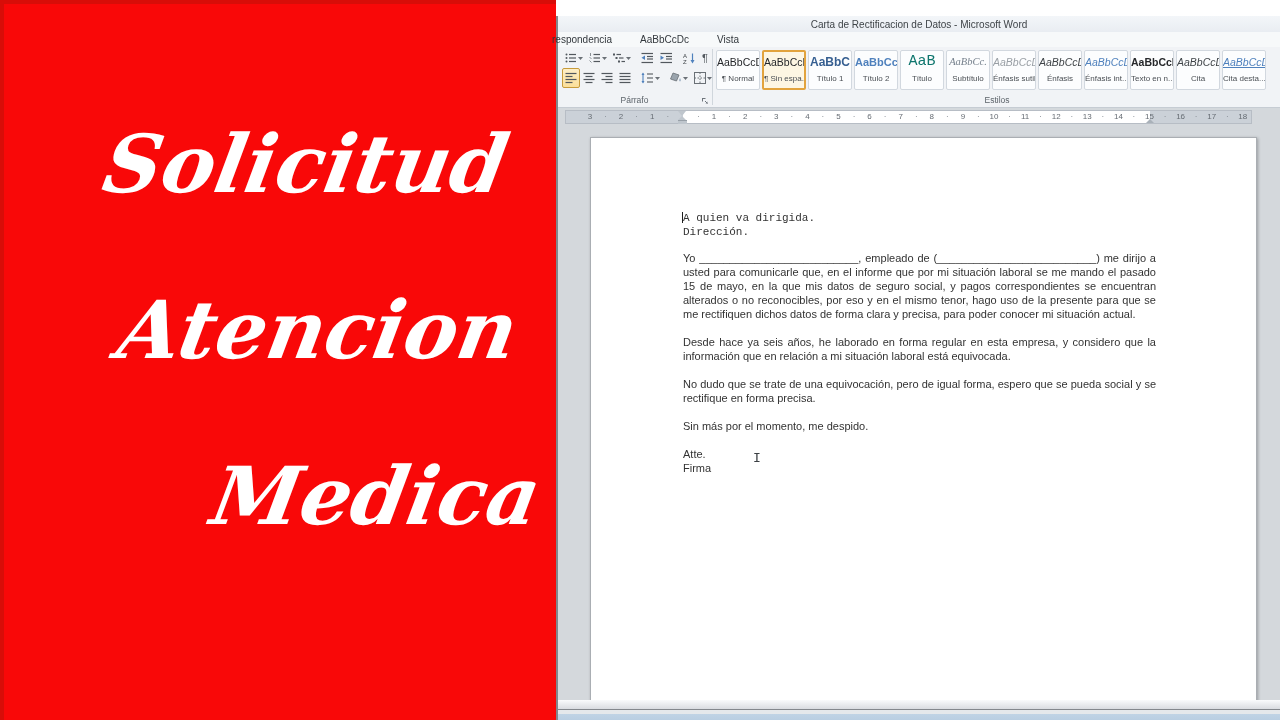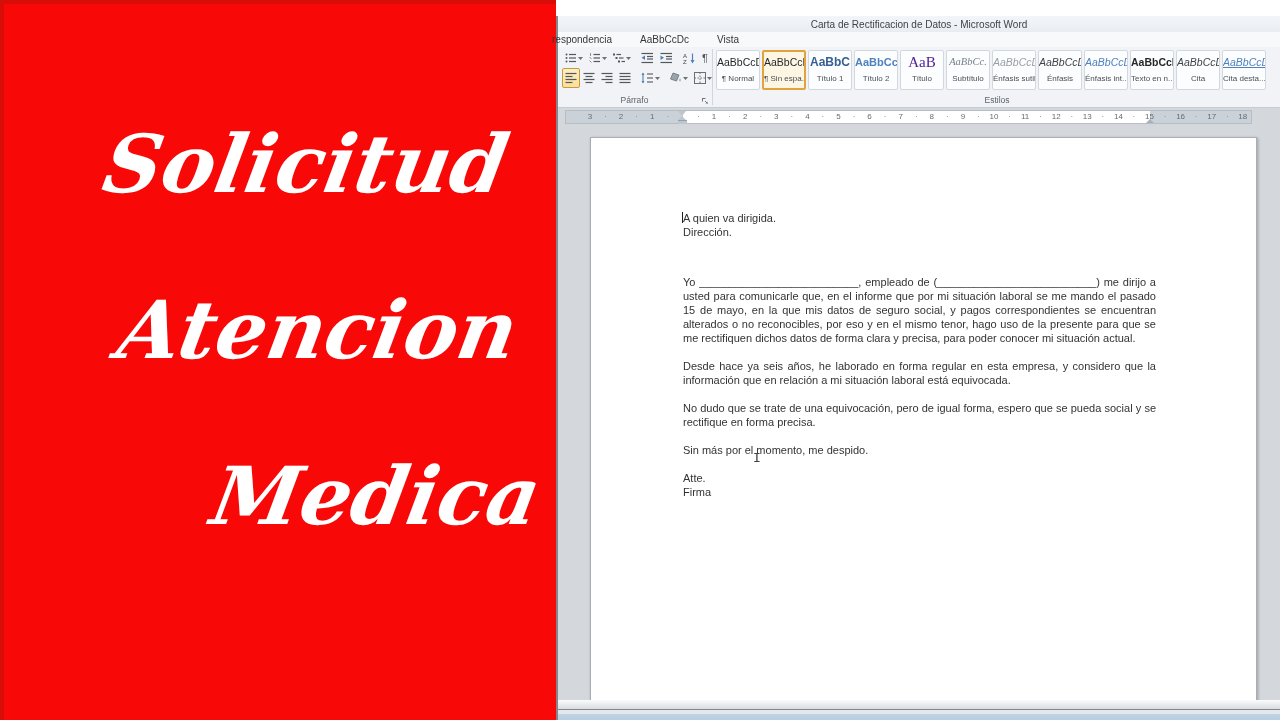--- a/index.html
+++ b/index.html
@@ -46,21 +46,21 @@
   .sgroup{position:absolute;left:156px;top:0;right:0;height:59px;overflow:hidden;}
   .chips{position:absolute;left:2px;top:3px;display:flex;gap:2px;}
   .chip{width:44px;height:40px;box-sizing:border-box;background:#fcfdfe;
         border:1px solid #d2d8df;border-radius:2px;text-align:center;padding-top:4px;
         flex:0 0 auto;}
   .chip.selected{border:2px solid #e2a33d;background:#fdf6e3;padding-top:3px;}
   .sample{font-size:10.5px;line-height:14px;height:15px;white-space:nowrap;overflow:hidden;color:#26282b;}
   .cname{font-size:8px;color:#4a4f54;margin-top:4px;white-space:nowrap;overflow:hidden;}
   .s-h1 .sample{color:#365f91;font-weight:bold;font-size:12px;}
   .s-h2 .sample{color:#4f81bd;font-weight:bold;font-size:11px;}
-  .s-title .sample{color:#4c1d95;font-size:15px;font-family:Liberation Serif, serif;}
+  .s-title .sample{color:#0f766e;font-size:15px;font-family:Liberation Mono, monospace;}
   .s-sub .sample{color:#75808c;font-style:italic;font-family:"Liberation Serif",serif;}
   .s-subtle .sample{color:#9aa0a6;font-style:italic;}
   .s-emph .sample{color:#3f4448;font-style:italic;}
   .s-emphint .sample{color:#4f81bd;font-style:italic;}
   .s-strong .sample{font-weight:bold;}
   .s-cita .sample{font-style:italic;color:#3f4448;}
   .s-citadest .sample{font-style:italic;color:#4f81bd;text-decoration:underline;}
 
   
   .docarea{position:absolute;top:92px;left:0;width:722px;height:592px;background:#d4d8dc;}
@@ -77,21 +77,21 @@
   .im-box{width:9px;height:3px;background:#bfc6cd;border-top:1px solid #98a0a8;}
   .rindent{position:absolute;left:580px;bottom:0;width:0;height:0;
            border-left:4.5px solid transparent;border-right:4.5px solid transparent;
            border-bottom:4px solid #a9b1b9;}
   .page{position:absolute;top:29px;left:32px;width:665px;height:563px;background:#fff;
         border:1px solid #aaaeb3;box-shadow:1px 1px 3px rgba(0,0,0,.28);}
   .textflow{position:absolute;left:92px;top:73px;width:473px;font-size:11px;line-height:14px;
             color:#333;}
   .textflow p{margin:0 0 14px 0;}
   .just{text-align:justify;}
-  .recipient{margin-bottom:36px;}
+  .recipient{margin-bottom:12px;font-family:Liberation Mono, monospace;}
   .caret{position:absolute;left:91px;top:74px;width:1px;height:11px;background:#1d1d1d;}
 
   
   .statusstrip{position:absolute;top:684px;left:0;right:0;height:9px;
                background:linear-gradient(#fafbfc,#d9dce0);border-bottom:1px solid #84888d;}
   .substrip{position:absolute;top:694px;left:0;right:0;height:4px;background:#e5e8eb;}
   .taskbar{position:absolute;top:698px;left:0;right:0;height:22px;
            background:linear-gradient(#c0d3e5,#a8c1d9);}
   .task-rect{position:absolute;left:197px;top:17px;width:334px;height:10px;
              background:#ccdcec;border:1px solid #e3edf6;border-radius:3px;}

